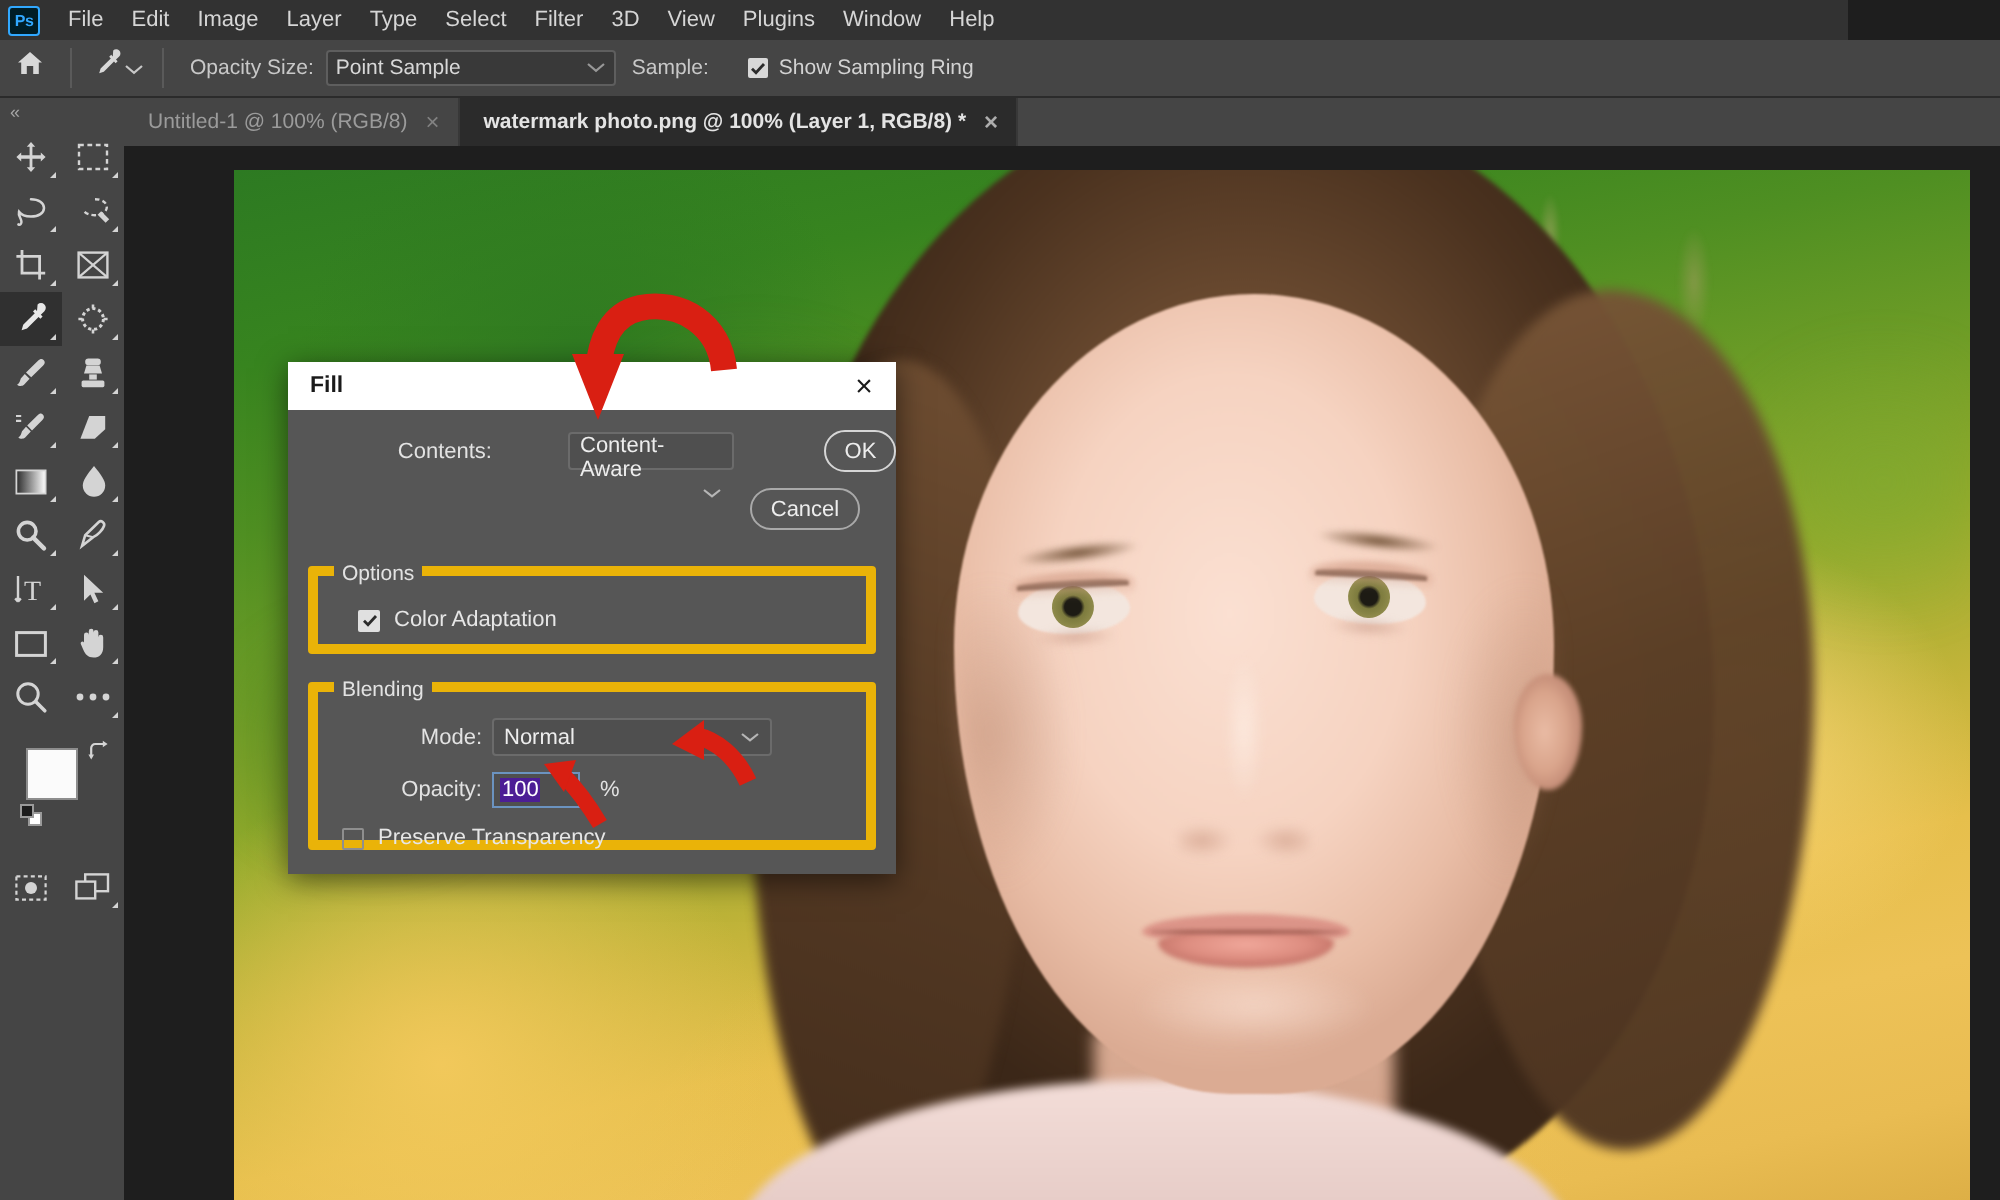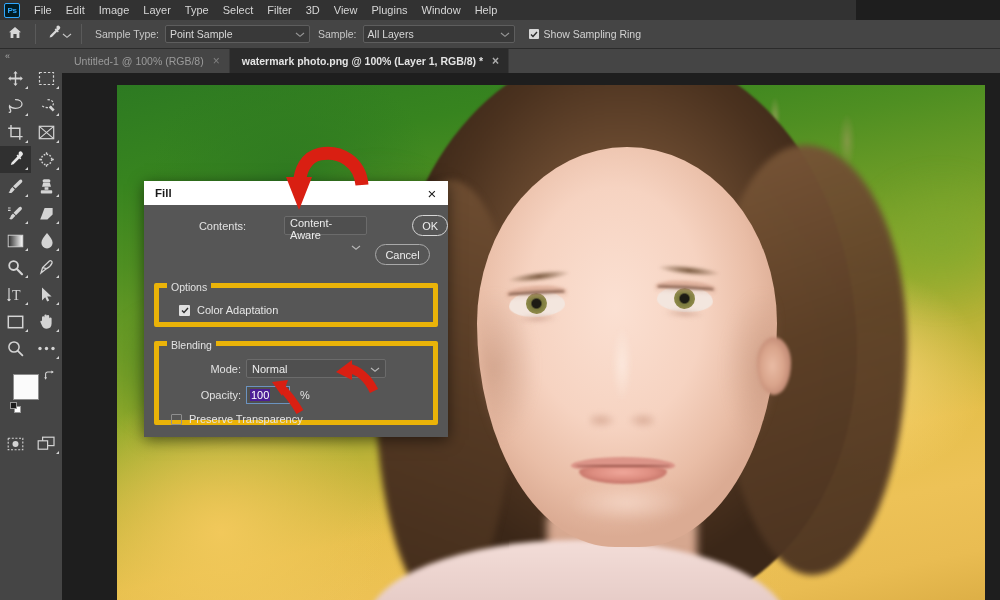--- a/index.html
+++ b/index.html
@@ -6,21 +6,21 @@
   html, body {
     width: 1000px; height: 600px; overflow: hidden;
     background: #1e1e1e;
     font-family: "Liberation Sans", sans-serif;
     -webkit-font-smoothing: antialiased;
   }
   #app { position: relative; width: 1000px; height: 600px; background: #1e1e1e; }
 
   
   .menubar {
-    position: absolute; top: 0; left: 0; width: 856px; height: 20px;
+    position: absolute; top: 0; left: 0; width: 924px; height: 20px;
     background: #323232; display: flex; align-items: center;
   }
   .ps-logo {
     width: 16px; height: 15px; margin-left: 4px; margin-right: 7px;
     background: #001d26; border: 1px solid #31a8ff; border-radius: 2px;
     color: #31a8ff; font-size: 8px; font-weight: bold;
     display: flex; align-items: center; justify-content: center;
     letter-spacing: -0.3px;
   }
   .menu-item {
@@ -362,38 +362,30 @@
           <path d="M11.6 2.2 a2.1 2.1 0 0 1 3 3 l-1.6 1.6 .8 .8 -1 1 -.8-.8 -5.1 5.1 -2.3 .7 .7-2.3 5.1-5.1 -.8-.8 1-1 .8 .8 Z" fill="#d8d8d8"></path>
         </svg>
       </span>
       <span class="caret">
         <svg width="10" height="7" viewBox="0 0 10 7">
             <path d="M1 2 L5 5.4 L9 2" stroke="#c8c8c8" stroke-width="1.1" fill="none"></path>
           </svg>
       </span>
     </div>
     <div class="opt-sep"></div>
-    <div class="opt-label">Sample Type:</div>
+    <div class="opt-label">Opacity Size:</div>
     <div class="opt-select" style="width:145px">
       <span>Point Sample</span>
       <span class="caret">
         <svg width="10" height="7" viewBox="0 0 10 7">
             <path d="M1 2 L5 5.4 L9 2" stroke="#b8b8b8" stroke-width="1.1" fill="none"></path>
           </svg>
       </span>
     </div>
     <div class="opt-label">Sample:</div>
-    <div class="opt-select" style="width:152px">
-      <span>All Layers</span>
-      <span class="caret">
-        <svg width="10" height="7" viewBox="0 0 10 7">
-            <path d="M1 2 L5 5.4 L9 2" stroke="#b8b8b8" stroke-width="1.1" fill="none"></path>
-          </svg>
-      </span>
-    </div>
     <div class="opt-check">
       <span class="cbox">
         <svg width="8" height="7" viewBox="0 0 8 7">
             <path d="M1 3.4 L3 5.4 L7 1" stroke="#2b2b2b" stroke-width="1.4" fill="none"></path>
           </svg>
       </span>
       <span>Show Sampling Ring</span>
     </div>
   </div>
 

